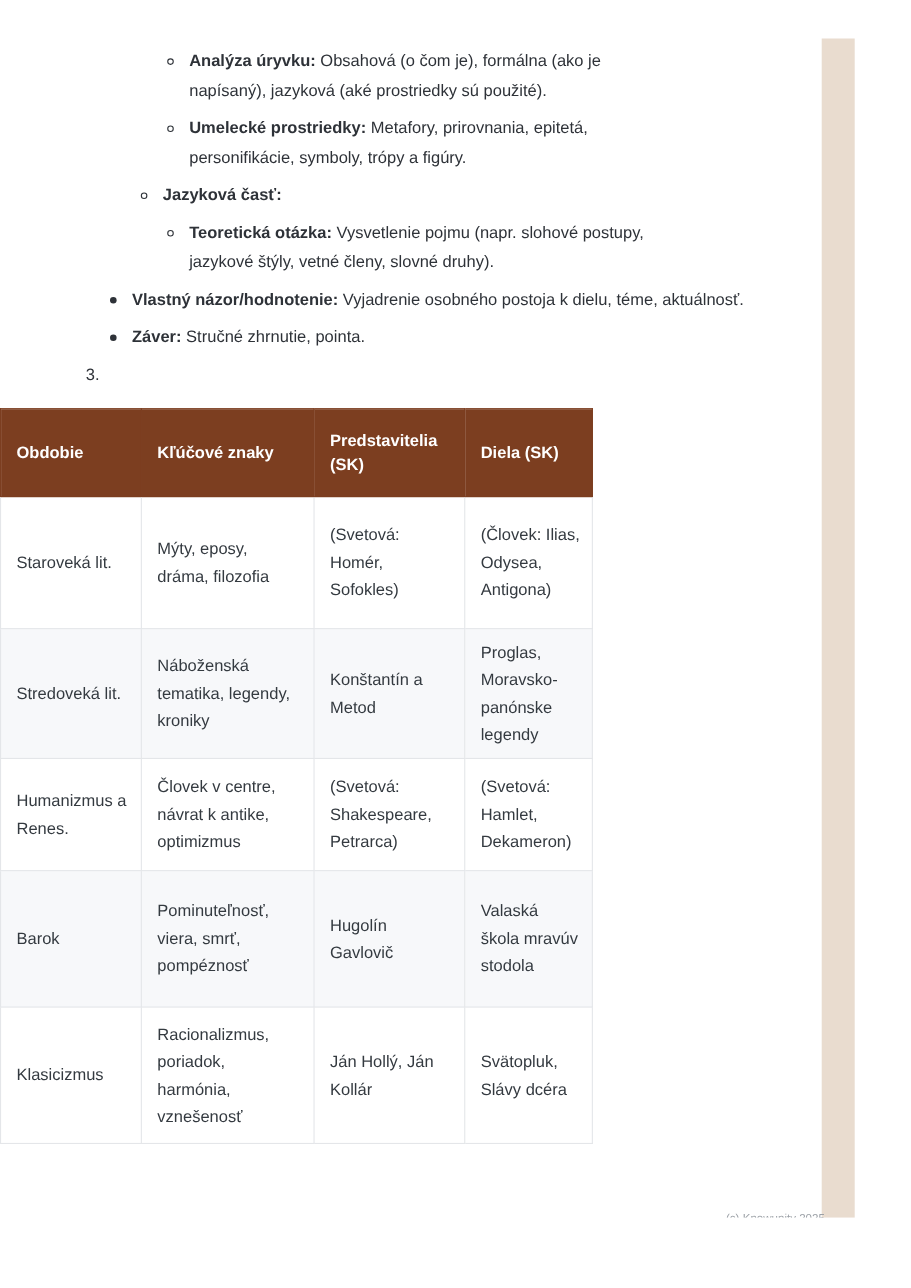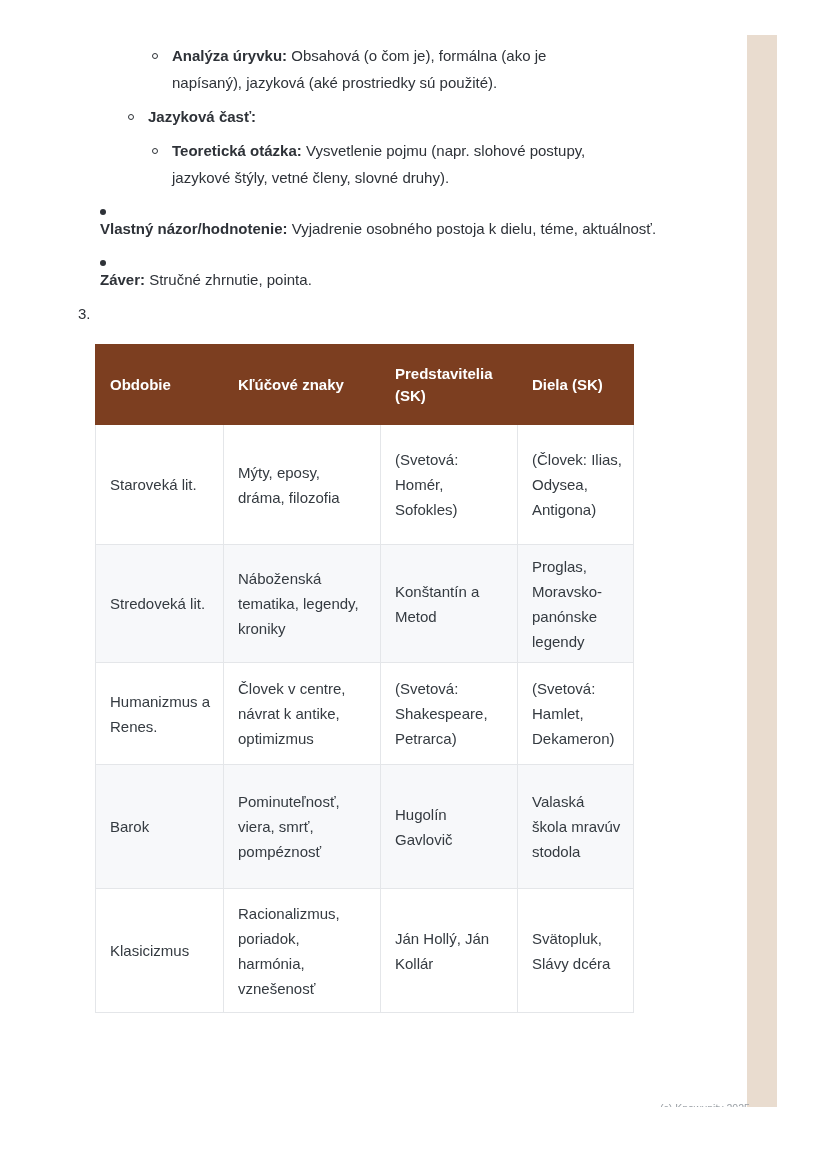--- a/index.html
+++ b/index.html
@@ -15,40 +15,39 @@
   .content { padding-top:42px; }
 
   
   .li { display:flex; margin-bottom:7px; }
   .li .marker {
     flex:0 0 auto; width:6px; height:6px; border-radius:50%;
     margin-top:11px; margin-right:14px;
   }
   .marker.circle { border:1.5px solid #2e3238; background:transparent; }
   .marker.disc   { background:#2e3238; }
-  .lvl1 { margin-left:100px;flex-direction:column; }
+  .lvl1 { margin-left:100px; }
   .lvl2 { margin-left:128px; }
   .lvl3 { margin-left:152px; }
   .txt  { font-size:15px; line-height:27px; }
   .lvl3 .txt { max-width:445px; }
   .lvl2 .txt, .lvl1 .txt { max-width:560px; }
   .txt b { font-weight:700; }
 
   
   .heading {
     display:flex; gap:7px;
     margin:4px 0 17px 78px;
     font-size:15px; line-height:27px;
   }
   .heading .num { font-weight:400; }
   .heading .title { font-weight:700; }
 
   
   table.periods {
-    margin-left:95px;
     width:538px;
     border-collapse:collapse;
     table-layout:fixed;
   }
   table.periods thead th {
     background:var(--header-bg,#7c3e20);
     color:#ffffff;
     font-weight:700;
     font-size:15px; line-height:22px;
     text-align:left;
@@ -95,20 +94,24 @@
 
 <div class="page">
 
   <div class="content">
 
     <div class="li lvl3">
       <span class="marker circle"></span>
       <p class="txt"><b>Analýza úryvku:</b><span> Obsahová (o čom je), formálna (ako je napísaný), jazyková (aké prostriedky sú použité).</span></p>
     </div>
 
+    <div class="li lvl3">
+      <span class="marker circle"></span>
+      <p class="txt"><b>Umelecké prostriedky:</b><span> Metafory, prirovnania, epitetá, personifikácie, symboly, trópy a figúry.</span></p>
+    </div>
 
     <div class="li lvl2">
       <span class="marker circle"></span>
       <p class="txt"><b>Jazyková časť:</b><span></span></p>
     </div>
 
     <div class="li lvl3">
       <span class="marker circle"></span>
       <p class="txt"><b>Teoretická otázka:</b><span> Vysvetlenie pojmu (napr. slohové postupy, jazykové štýly, vetné členy, slovné druhy).</span></p>
     </div>

